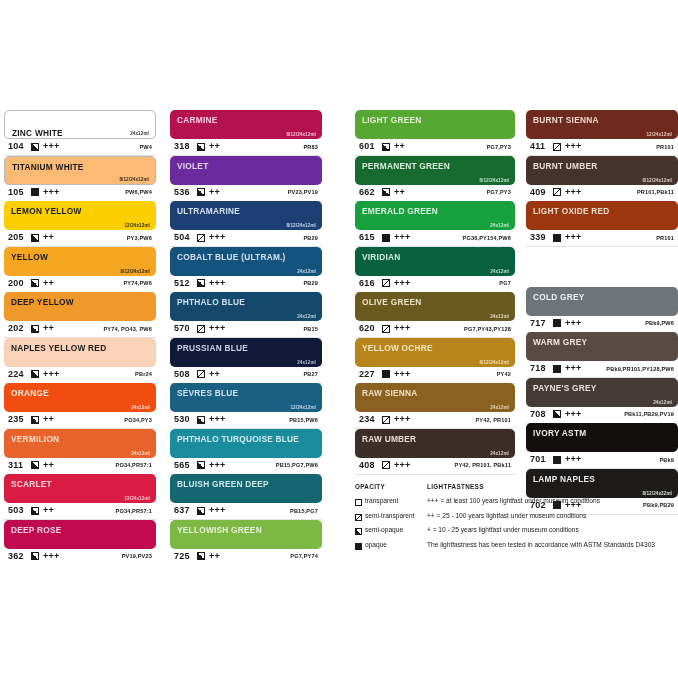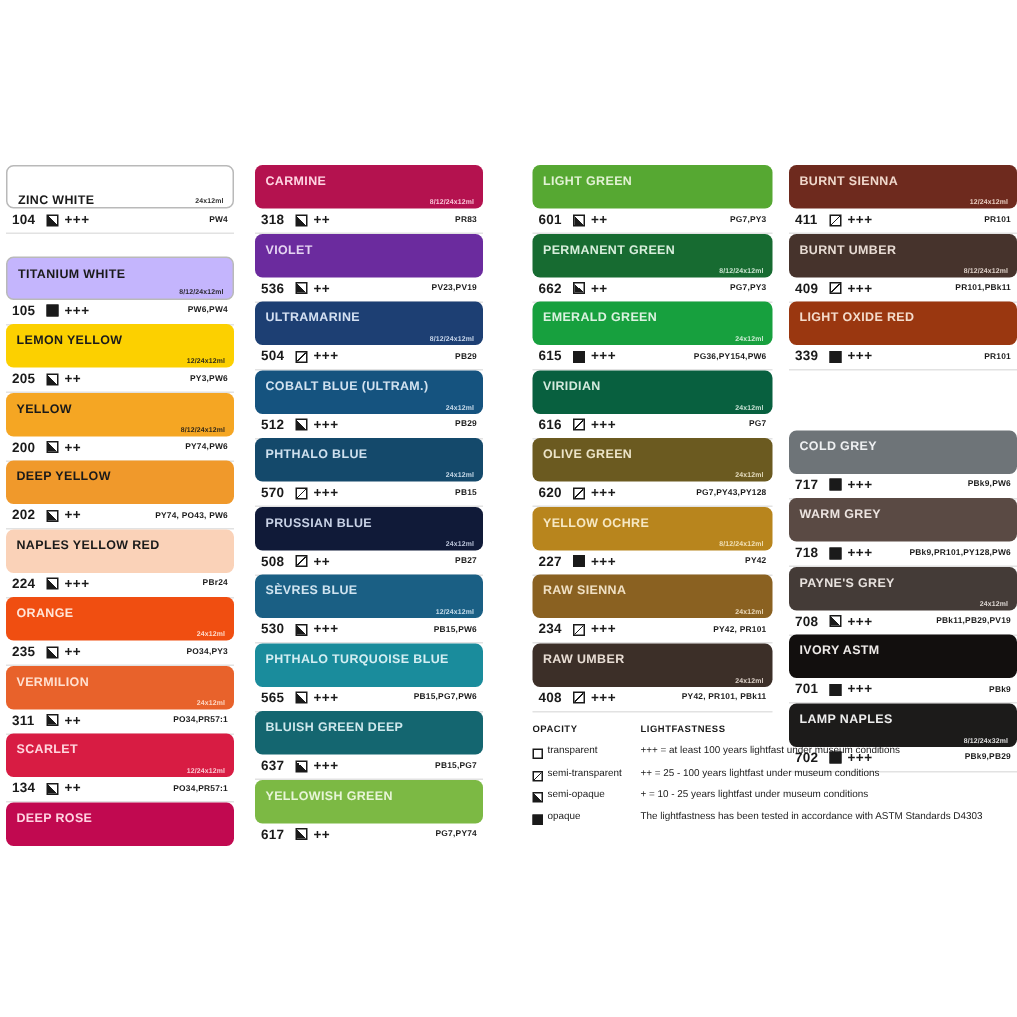--- a/index.html
+++ b/index.html
@@ -154,21 +154,21 @@
           <div class="vol" style="color: rgb(26, 26, 26);">24x12ml</div>
         </div>
         <div class="meta">
           <span class="code">104</span>
           <span class="opq semiopq" style="left: 27px;"></span>
           <span class="lf" style="left: 39px;">+++</span>
           <span class="pig">PW4</span>
         </div>
       </div>
       <div class="entry">
-        <div class="swatch outlined" style="background: #c4b5fd; margin-top: 15px;">
+        <div class="swatch outlined" style="background: #fdba74;">
           <div class="pname" style="color: rgb(26, 26, 26);">TITANIUM WHITE</div>
           <div class="vol" style="color: rgb(26, 26, 26);">8/12/24x12ml</div>
         </div>
         <div class="meta">
           <span class="code">105</span>
           <span class="opq opaque" style="left: 27px;"></span>
           <span class="lf" style="left: 39px;">+++</span>
           <span class="pig">PW6,PW4</span>
         </div>
       </div>
@@ -241,21 +241,21 @@
           <span class="lf" style="left: 39px;">++</span>
           <span class="pig">PO34,PR57:1</span>
         </div>
       </div>
       <div class="entry">
         <div class="swatch" style="background: rgb(216, 28, 67);">
           <div class="pname" style="color: rgb(255, 214, 222);">SCARLET</div>
           <div class="vol" style="color: rgb(255, 214, 222);">12/24x12ml</div>
         </div>
         <div class="meta">
-          <span class="code">134</span>
+          <span class="code">503</span>
           <span class="opq semiopq" style="left: 27px;"></span>
           <span class="lf" style="left: 39px;">++</span>
           <span class="pig">PO34,PR57:1</span>
         </div>
       </div>
       <div class="entry">
         <div class="swatch" style="background: rgb(193, 9, 80);">
           <div class="pname" style="color: rgb(255, 212, 226);">DEEP ROSE</div>
         </div>
         <div class="meta">
@@ -370,21 +370,21 @@
           <span class="opq semiopq" style="left: 27px;"></span>
           <span class="lf" style="left: 39px;">+++</span>
           <span class="pig">PB15,PG7</span>
         </div>
       </div>
       <div class="entry">
         <div class="swatch" style="background: rgb(124, 185, 68);">
           <div class="pname" style="color: rgb(232, 245, 216);">YELLOWISH GREEN</div>
         </div>
         <div class="meta">
-          <span class="code">617</span>
+          <span class="code">725</span>
           <span class="opq semiopq" style="left: 27px;"></span>
           <span class="lf" style="left: 39px;">++</span>
           <span class="pig">PG7,PY74</span>
         </div>
       </div>
     </div>
     <div class="col c2">
       <div class="entry">
         <div class="swatch" style="background: rgb(86, 168, 50);">
           <div class="pname" style="color: rgb(226, 242, 212);">LIGHT GREEN</div>

